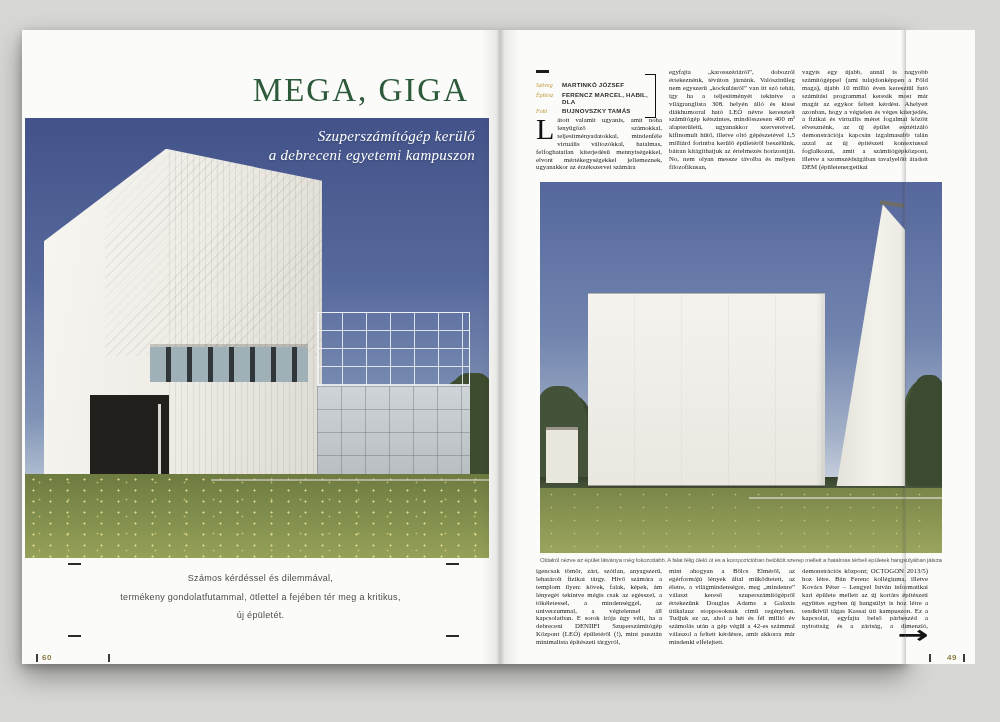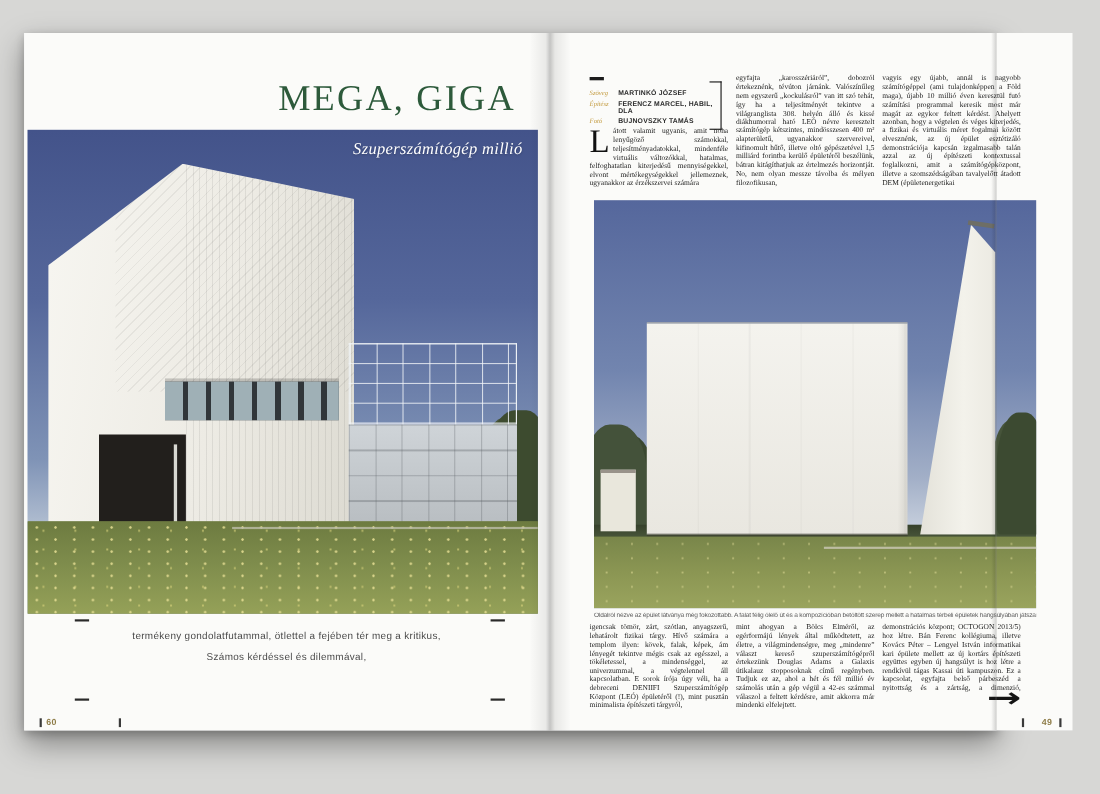--- a/index.html
+++ b/index.html
@@ -119,29 +119,31 @@
 
     <div class="lp-photo">
       <div class="bldg-main"></div>
       <div class="bldg-window"></div>
       <div class="bldg-door"></div>
       <div class="lattice-top"></div>
       <div class="lattice-bot"></div>
       <div class="lp-trees"></div>
       <div class="lp-grass"></div>
       <div class="lp-sub">
-        <div>Szuperszámítógép millió</div>
+        <div>Szuperszámítógép kerülő</div>
+        <div>a debreceni egyetemi kampuszon</div>
       </div>
     </div>
 
     <div class="q-dash" style="left:46px; top:533px;"></div>
     <div class="q-dash" style="left:424px; top:533px;"></div>
     <div class="lp-quote">
+      <div>Számos kérdéssel és dilemmával,</div>
       <div>termékeny gondolatfutammal, ötlettel a fejében tér meg a kritikus,</div>
-      <div>Számos kérdéssel és dilemmával,</div>
+      <div>új épületét.</div>
     </div>
     <div class="q-dash" style="left:46px; top:605px;"></div>
     <div class="q-dash" style="left:424px; top:605px;"></div>
 
     <div class="pg-footer" style="left:14px;">
       <span class="pg-bar"></span>
       <span class="pg-num">60</span>
       <span class="pg-bar" style="margin-left:52px;"></span>
     </div>
   </div>

